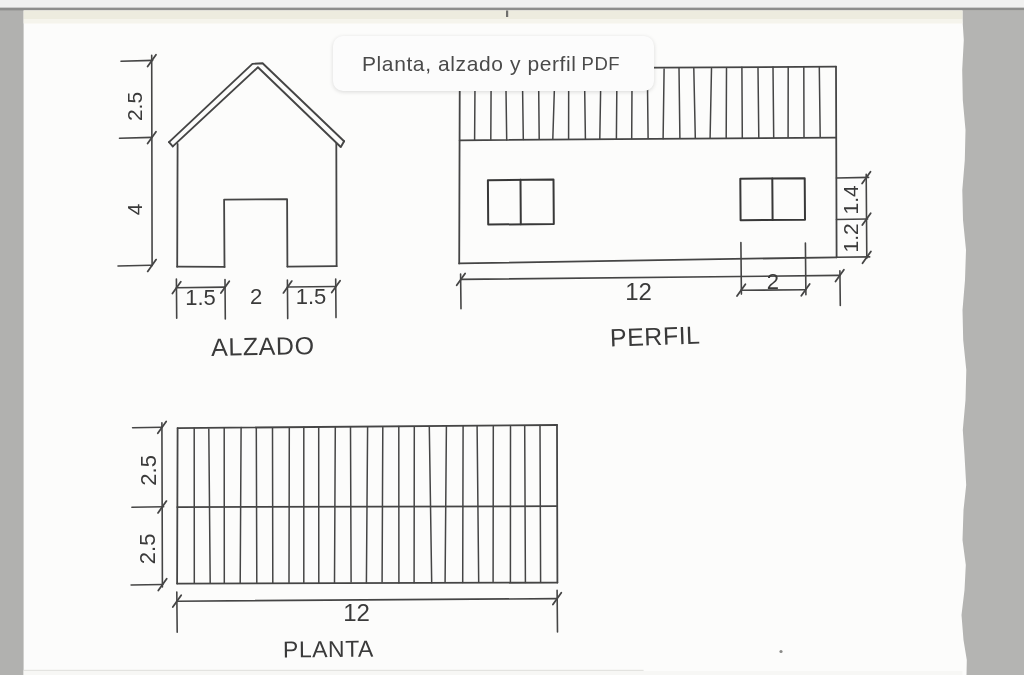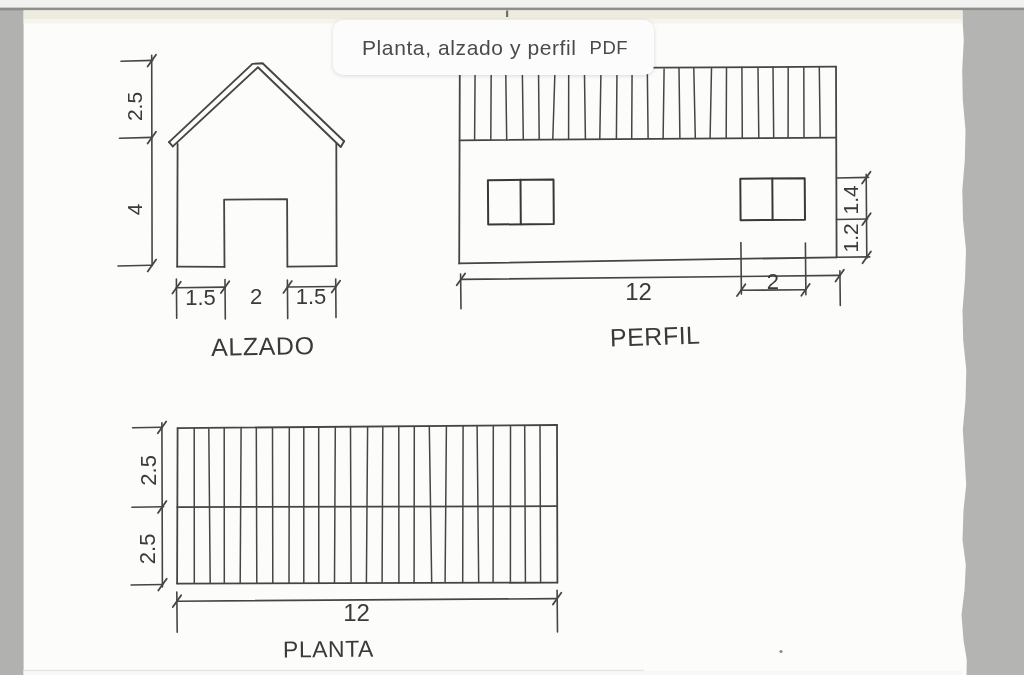--- a/index.html
+++ b/index.html
@@ -1,19 +1,19 @@
 <!DOCTYPE html>
 <html><head>
 <meta charset="utf-8">
 <style>
 html,body{margin:0;padding:0;}
 body{width:1024px;height:675px;position:relative;overflow:hidden;background:#fcfcfb;font-family:"Liberation Sans",sans-serif;}
-.titlebox{position:absolute;left:333px;top:20px;width:321px;height:55px;background:#fcfcfc;border-radius:10px;box-shadow:0 1px 4px rgba(0,0,0,0.14);display:flex;align-items:center;padding-left:29px;box-sizing:border-box;}
+.titlebox{position:absolute;left:333px;top:36px;width:321px;height:55px;background:#fcfcfc;border-radius:10px;box-shadow:0 1px 4px rgba(0,0,0,0.14);display:flex;align-items:center;padding-left:29px;box-sizing:border-box;}
 .titlebox .t{font-size:21px;color:#4a4a4a;letter-spacing:0.6px;}
-.titlebox .pdf{font-size:18.5px;color:#4a4a4a;margin-left:13px;letter-spacing:0.5px;}
+.titlebox .pdf{font-size:18.5px;color:#4a4a4a;margin-left:5px;letter-spacing:0.5px;}
 </style>
 </head>
 <body>
 <svg width="1024" height="675" viewBox="0 0 1024 675" style="position:absolute;left:0;top:0">
 
 <rect x="0" y="0" width="1024" height="675" fill="#fcfcfb"></rect>
 
 <rect x="0" y="9.5" width="23.6" height="665.5" fill="#b1b1af"></rect>
 
 <polygon points="962.5,10.3 1024,10.3 1024,675 966.5,675 966.8,660 963.5,640 961.5,615 964.5,590 965.8,565 962.5,540 963.5,510 966.2,485 964.5,455 962.8,430 965.5,400 966.3,370 963.2,340 962.5,310 965.0,280 966.0,250 963.0,220 962.3,190 964.8,160 965.5,130 962.8,100 962.2,70 963.8,40 962.5,20" fill="#b4b4b2"></polygon>

